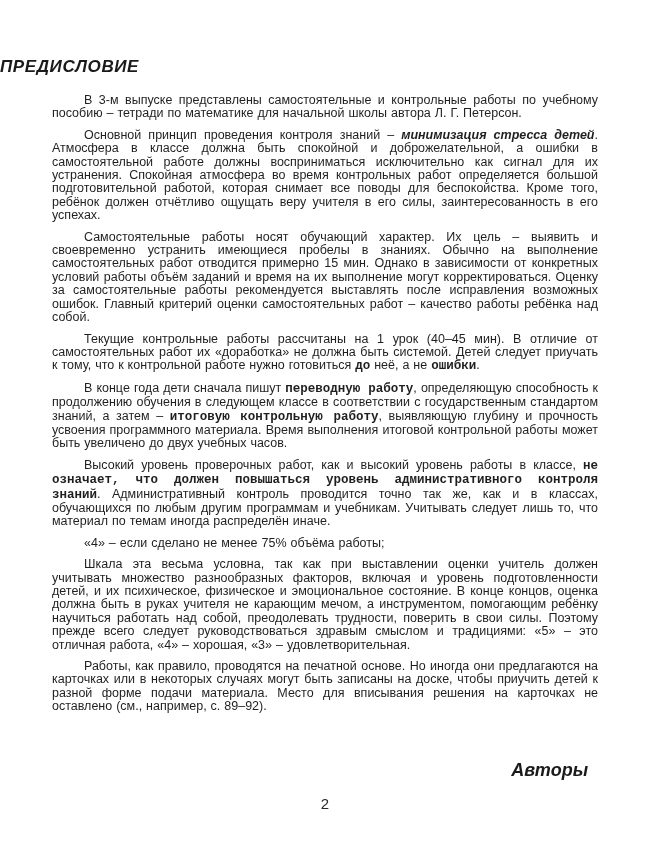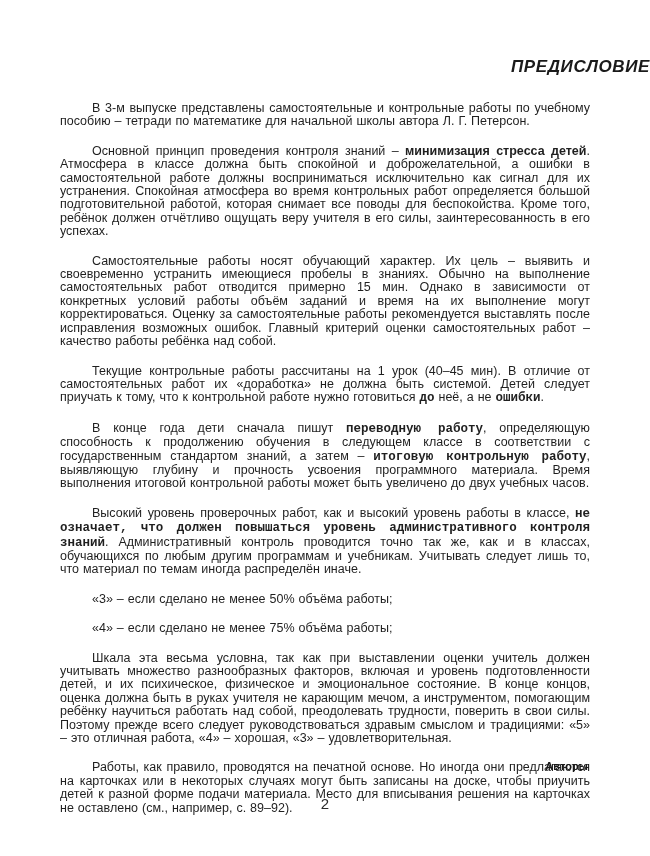--- a/index.html
+++ b/index.html
@@ -10,49 +10,50 @@
     background: #ffffff;
     font-family: "Liberation Sans", sans-serif;
     color: #1f1f1f;
     overflow: hidden;
   }
   .doc-title {
     position: absolute;
     top: 57px;
     left: 0;
     width: 100%;
-    text-align: right;
+    text-align: left;
     font-size: 17px;
     font-weight: bold;
     font-style: italic;
     letter-spacing: 0.6px;
     color: #1a1a1a;
   }
   .content {
     position: absolute;
     top: 86px;
     left: 44px;
     width: 562px;
     font-size: 12.5px;
     line-height: 13.4px;
     text-align: justify;
     word-spacing: 0.5px;
   }
   .content p {
-    margin: 16px;
+    margin: 8px;
     text-indent: 32px;
   }
   .content .b  { font-weight: bold; font-family: Liberation Mono, monospace; }
-  .content .bi { font-weight: bold; }
+  .content .bi { font-weight: bold; font-style: italic; }
   .authors {
     position: absolute;
     top: 760px;
     right: 62px;
-    font-size: 11px;
+    font-size: 18px;
     font-weight: bold;
+    font-style: italic;
     color: #1a1a1a;
   }
   .pagenum {
     position: absolute;
     top: 795px;
     left: 0;
     width: 100%;
     text-align: center;
     font-size: 15px;
     color: #2a2a2a;
@@ -63,20 +64,19 @@
 
 <div class="page">
   <div class="doc-title">ПРЕДИСЛОВИЕ</div>
   <div class="content">
       <p><span>В 3-м выпуске представлены самостоятельные и контрольные работы по учебному пособию – тетради по математике для начальной школы автора Л. Г. Петерсон.</span></p>
       <p><span>Основной принцип проведения контроля знаний – </span><span class="bi">минимизация стресса детей</span><span>. Атмосфера в классе должна быть спокойной и доброжелательной, а ошибки в самостоятельной работе должны восприниматься исключительно как сигнал для их устранения. Спокойная атмосфера во время контрольных работ определяется большой подготовительной работой, которая снимает все поводы для беспокойства. Кроме того, ребёнок должен отчётливо ощущать веру учителя в его силы, заинтересованность в его успехах.</span></p>
       <p><span>Самостоятельные работы носят обучающий характер. Их цель – выявить и своевременно устранить имеющиеся пробелы в знаниях. Обычно на выполнение самостоятельных работ отводится примерно 15 мин. Однако в зависимости от конкретных условий работы объём заданий и время на их выполнение могут корректироваться. Оценку за самостоятельные работы рекомендуется выставлять после исправления возможных ошибок. Главный критерий оценки самостоятельных работ – качество работы ребёнка над собой.</span></p>
       <p><span>Текущие контрольные работы рассчитаны на 1 урок (40–45 мин). В отличие от самостоятельных работ их «доработка» не должна быть системой. Детей следует приучать к тому, что к контрольной работе нужно готовиться </span><span class="b">до</span><span> неё, а не </span><span class="b">ошибки</span><span>.</span></p>
       <p><span>В конце года дети сначала пишут </span><span class="b">переводную работу</span><span>, определяющую способность к продолжению обучения в следующем классе в соответствии с государственным стандартом знаний, а затем – </span><span class="b">итоговую контрольную работу</span><span>, выявляющую глубину и прочность усвоения программного материала. Время выполнения итоговой контрольной работы может быть увеличено до двух учебных часов.</span></p>
       <p><span>Высокий уровень проверочных работ, как и высокий уровень работы в классе, </span><span class="b">не означает, что должен повышаться уровень административного контроля знаний</span><span>. Административный контроль проводится точно так же, как и в классах, обучающихся по любым другим программам и учебникам. Учитывать следует лишь то, что материал по темам иногда распределён иначе.</span></p>
-      <p><span>«3» – если сделано не менее 50% объёма работы;</span></p>
       <p><span>«4» – если сделано не менее 75% объёма работы;</span></p>
       <p><span>Шкала эта весьма условна, так как при выставлении оценки учитель должен учитывать множество разнообразных факторов, включая и уровень подготовленности детей, и их психическое, физическое и эмоциональное состояние. В конце концов, оценка должна быть в руках учителя не карающим мечом, а инструментом, помогающим ребёнку научиться работать над собой, преодолевать трудности, поверить в свои силы. Поэтому прежде всего следует руководствоваться здравым смыслом и традициями: «5» – это отличная работа, «4» – хорошая, «3» – удовлетворительная.</span></p>
       <p><span>Работы, как правило, проводятся на печатной основе. Но иногда они предлагаются на карточках или в некоторых случаях могут быть записаны на доске, чтобы приучить детей к разной форме подачи материала. Место для вписывания решения на карточках не оставлено (см., например, с. 89–92).</span></p>
     </div>
   <div class="authors">Авторы</div>
   <div class="pagenum">2</div>
 </div>
 
 </body></html>

